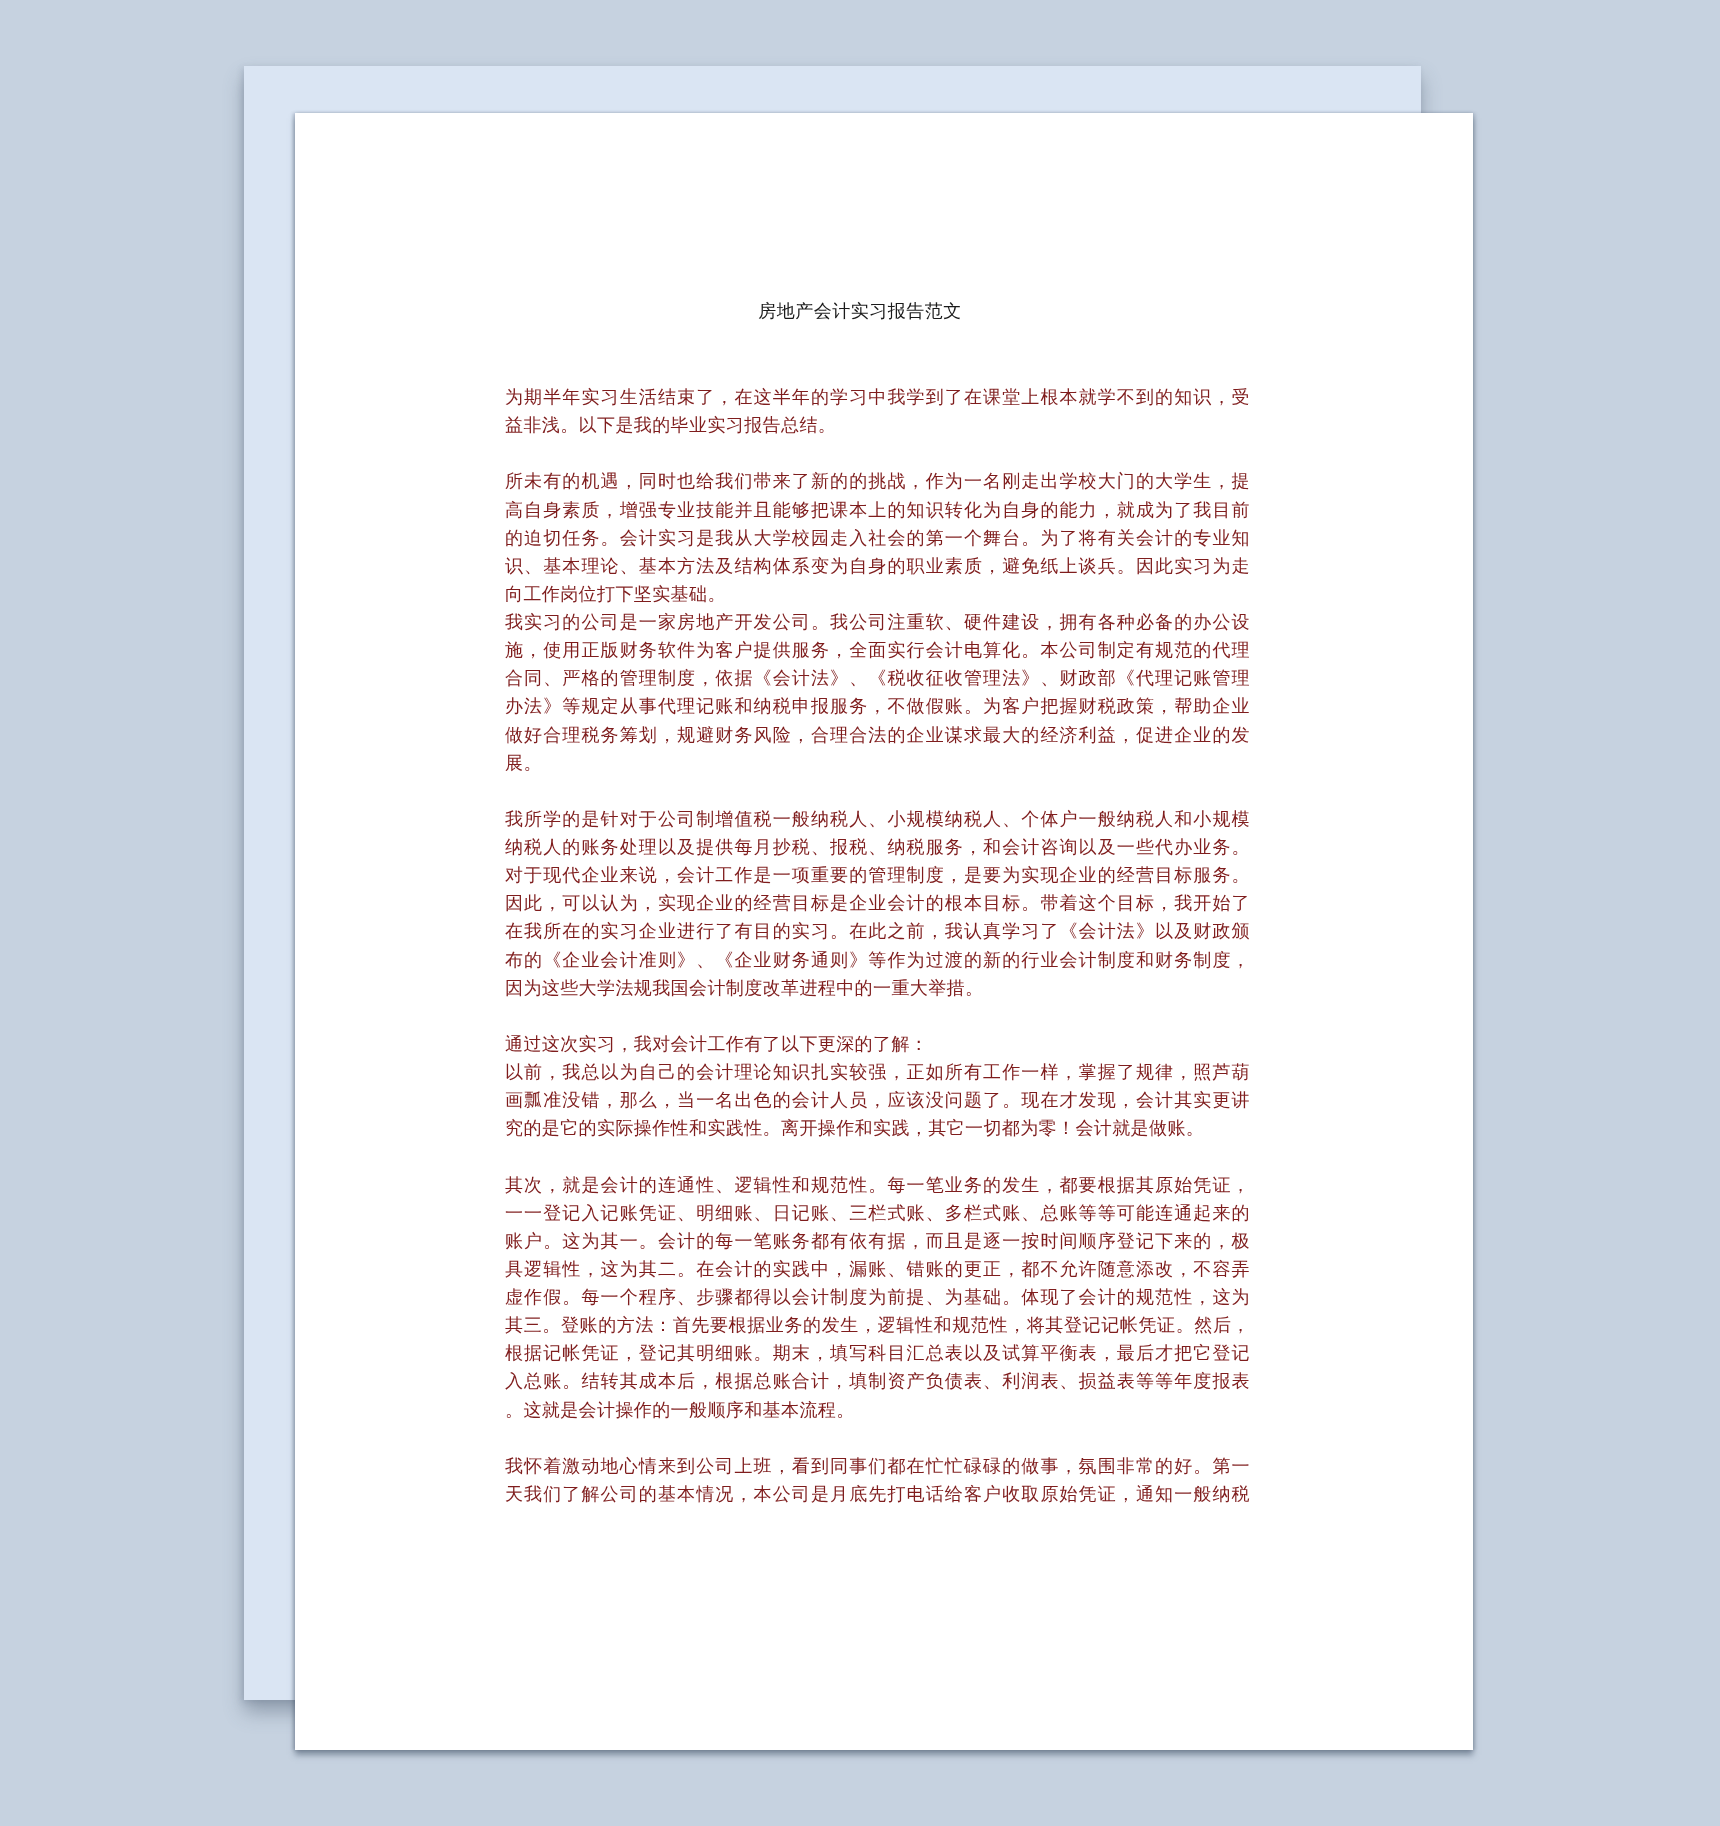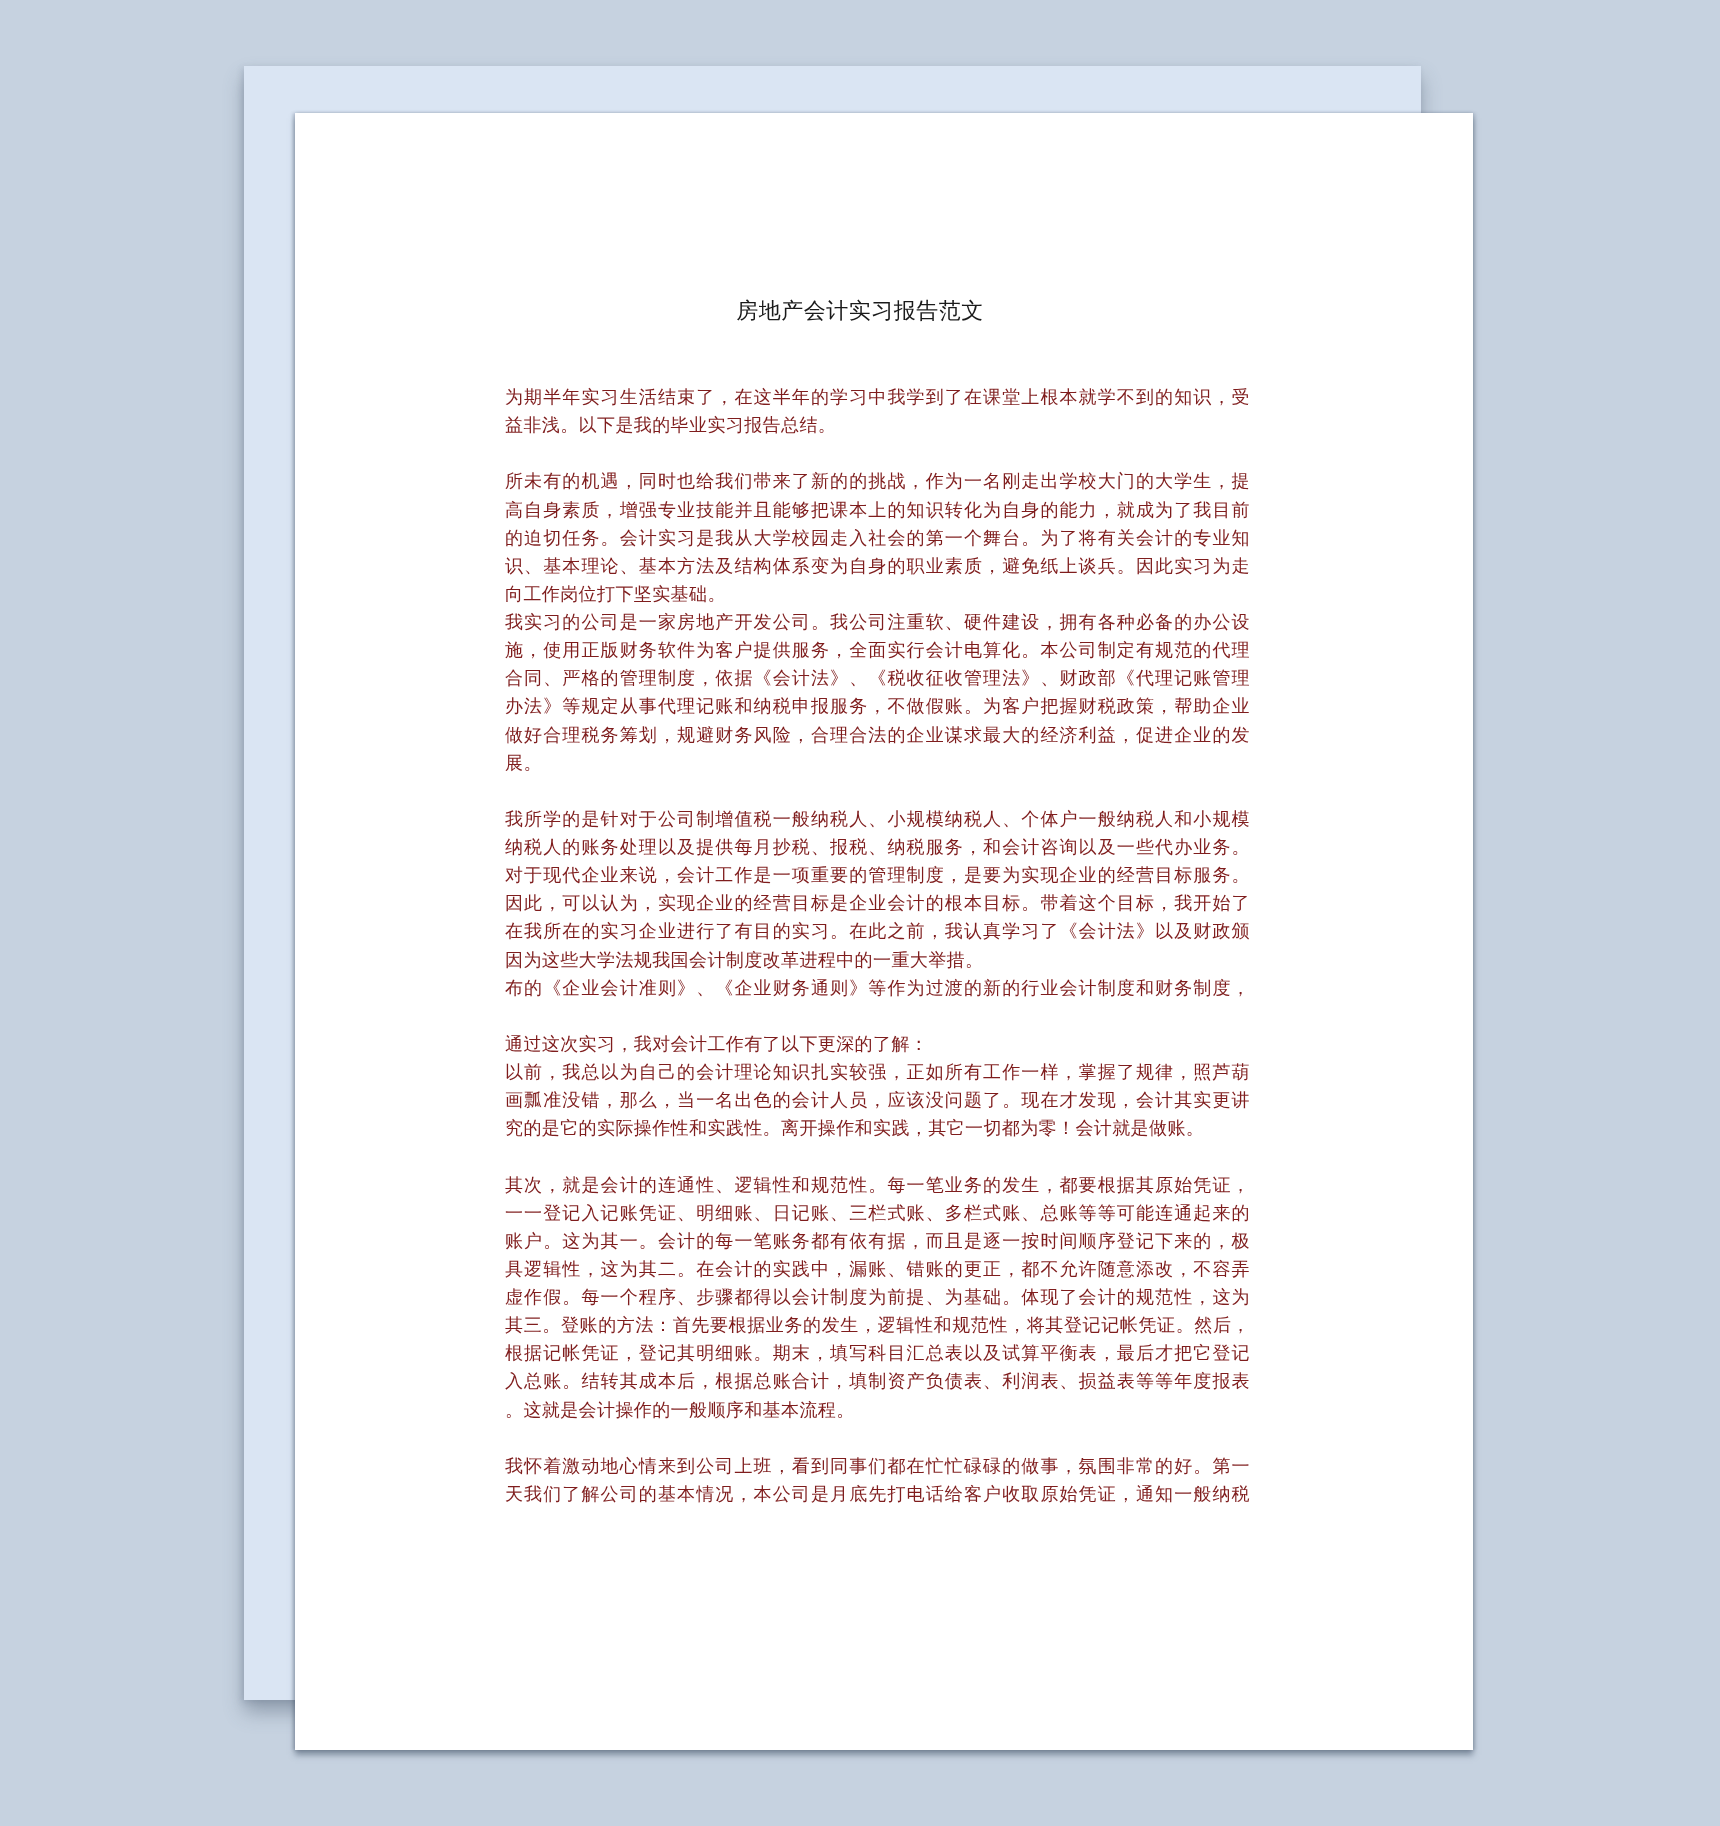--- a/index.html
+++ b/index.html
@@ -31,21 +31,21 @@
     height: 1637px;
     background: #ffffff;
     box-shadow: 0 5px 6px rgba(70, 85, 105, 0.55), -2px 0 3px rgba(70,85,105,0.25), 2px 0 3px rgba(70,85,105,0.2);
   }
   .doc-title {
     position: absolute;
     left: 0;
     right: 0;
     top: 298px;
     text-align: center;
-    font-size: 22px;
+    font-size: 18px;
     line-height: 26px;
     color: #1a1a1a;
     letter-spacing: 0.5px;
   }
   .body-text {
     position: absolute;
     left: 505px;
     top: 383px;
     width: 745px;
     color: #7f1d1d;
@@ -88,22 +88,22 @@
     <span class="line justify">合同、严格的管理制度，依据《会计法》、《税收征收管理法》、财政部《代理记账管理</span>
     <span class="line justify">办法》等规定从事代理记账和纳税申报服务，不做假账。为客户把握财税政策，帮助企业</span>
     <span class="line justify">做好合理税务筹划，规避财务风险，合理合法的企业谋求最大的经济利益，促进企业的发</span>
     <span class="line">展。</span>
     <span class="line blank"></span>
     <span class="line justify">我所学的是针对于公司制增值税一般纳税人、小规模纳税人、个体户一般纳税人和小规模</span>
     <span class="line justify">纳税人的账务处理以及提供每月抄税、报税、纳税服务，和会计咨询以及一些代办业务。</span>
     <span class="line justify">对于现代企业来说，会计工作是一项重要的管理制度，是要为实现企业的经营目标服务。</span>
     <span class="line justify">因此，可以认为，实现企业的经营目标是企业会计的根本目标。带着这个目标，我开始了</span>
     <span class="line justify">在我所在的实习企业进行了有目的实习。在此之前，我认真学习了《会计法》以及财政颁</span>
+    <span class="line justify">布的《企业会计准则》、《企业财务通则》等作为过渡的新的行业会计制度和财务制度，</span>
     <span class="line">因为这些大学法规我国会计制度改革进程中的一重大举措。</span>
-    <span class="line justify">布的《企业会计准则》、《企业财务通则》等作为过渡的新的行业会计制度和财务制度，</span>
     <span class="line blank"></span>
     <span class="line">通过这次实习，我对会计工作有了以下更深的了解：</span>
     <span class="line justify">以前，我总以为自己的会计理论知识扎实较强，正如所有工作一样，掌握了规律，照芦葫</span>
     <span class="line justify">画瓢准没错，那么，当一名出色的会计人员，应该没问题了。现在才发现，会计其实更讲</span>
     <span class="line">究的是它的实际操作性和实践性。离开操作和实践，其它一切都为零！会计就是做账。</span>
     <span class="line blank"></span>
     <span class="line justify">其次，就是会计的连通性、逻辑性和规范性。每一笔业务的发生，都要根据其原始凭证，</span>
     <span class="line justify">一一登记入记账凭证、明细账、日记账、三栏式账、多栏式账、总账等等可能连通起来的</span>
     <span class="line justify">账户。这为其一。会计的每一笔账务都有依有据，而且是逐一按时间顺序登记下来的，极</span>
     <span class="line justify">具逻辑性，这为其二。在会计的实践中，漏账、错账的更正，都不允许随意添改，不容弄</span>

